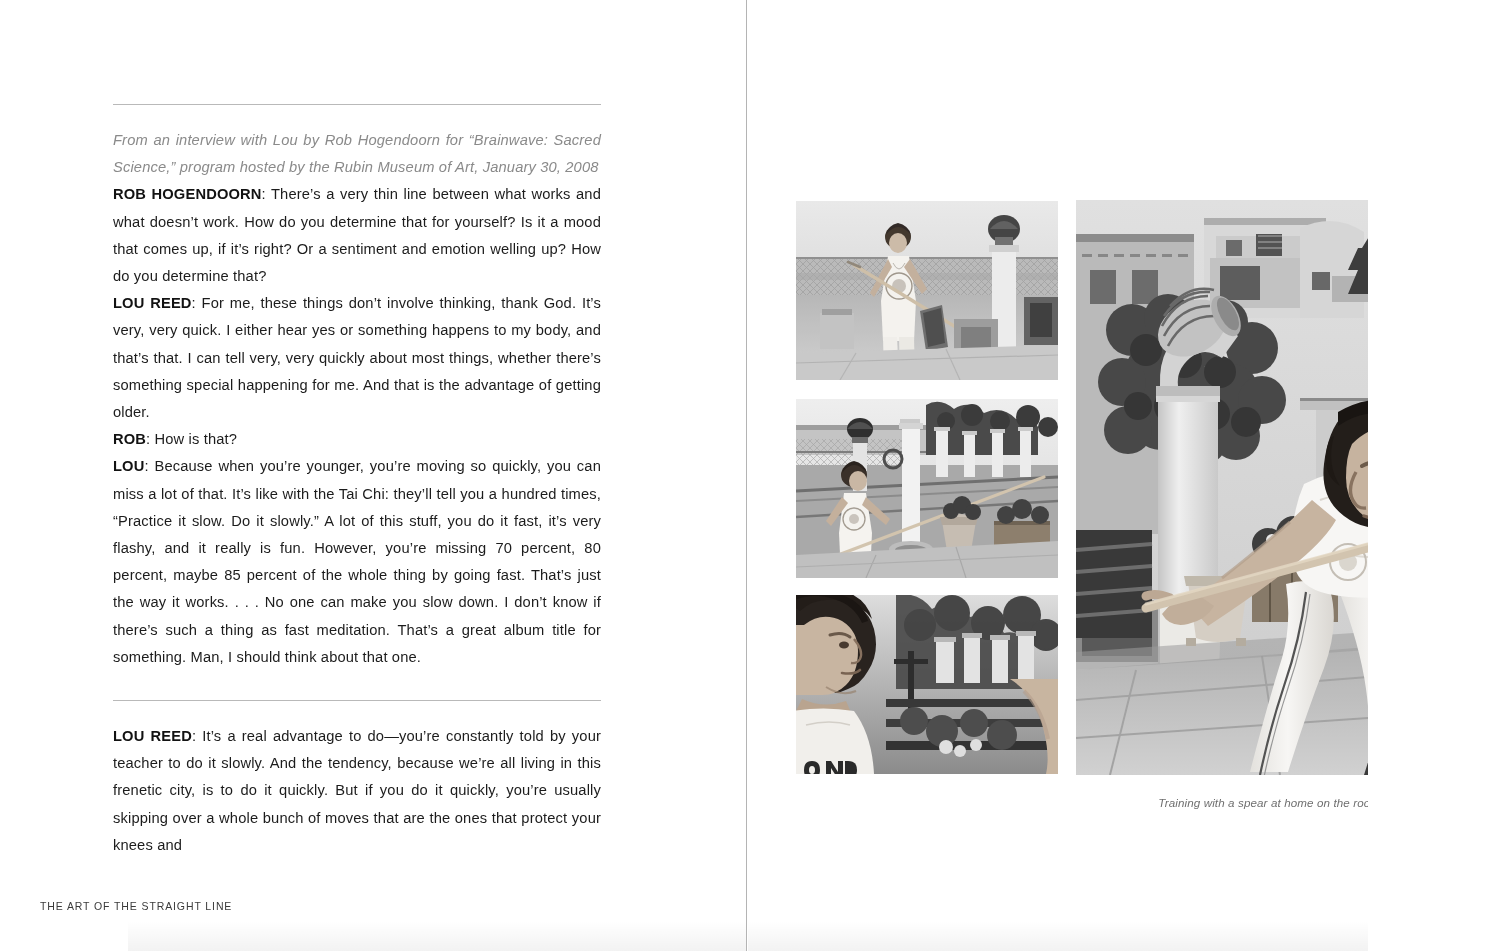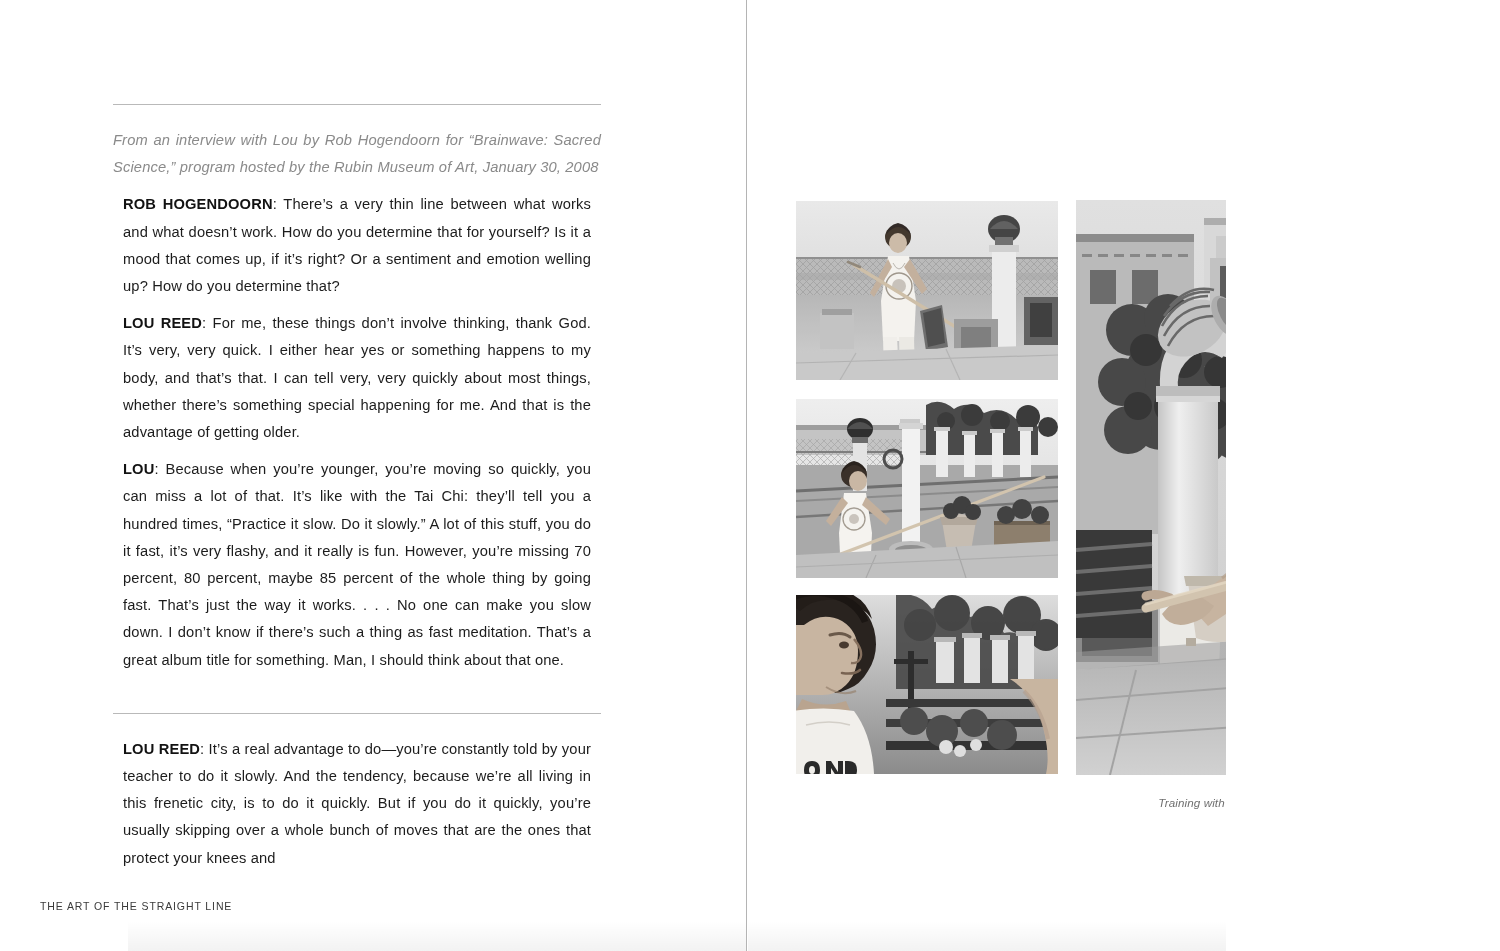--- a/index.html
+++ b/index.html
@@ -7,21 +7,21 @@
     padding: 0;
     background: #ffffff;
   }
   body {
     font-family: "Liberation Sans", sans-serif;
     -webkit-font-smoothing: antialiased;
   }
 
   .spread {
     position: relative;
-    width: 1226px;
+    width: 1368px;
     height: 951px;
     background: #ffffff;
     overflow: hidden;
   }
 
   
   .spine {
     position: absolute;
     left: 746px;
     top: 0;
@@ -70,21 +70,21 @@
     border-top: 1px solid #b9b9b9;
     margin: 0;
     width: 488px;
   }
 
   .rule-2 { margin-top: 0; }
 
   .block { margin-top: 22px; }
 
   p.para {
-    margin: 10px;
+    margin: 0;
     font-size: 14.7px;
     line-height: 27.2px;
     color: #1c1c1c;
     text-align: justify;
     letter-spacing: 0.01em;
   }
 
   p.source {
     margin: 0 0 0 0;
     font-size: 14.7px;
@@ -161,20 +161,21 @@
 
       <hr class="rule">
 
       <div class="block">
         <p class="source">From an interview with Lou by Rob Hogendoorn for “Brainwave: Sacred Science,” program hosted by the Rubin Museum of Art, January 30, 2008</p>
 
         <p class="para"><span class="speaker">ROB HOGENDOORN</span><span>: There’s a very thin line between what works and what doesn’t work. How do you determine that for yourself? Is it a mood that comes up, if it’s right? Or a sentiment and emotion welling up? How do you determine that?</span></p>
 
         <p class="para"><span class="speaker">LOU REED</span><span>: For me, these things don’t involve thinking, thank God. It’s very, very quick. I either hear yes or something happens to my body, and that’s that. I can tell very, very quickly about most things, whether there’s something special happening for me. And that is the advantage of getting older.</span></p>
 
+        <p class="para"><span class="speaker">ROB</span><span>: How is that?</span></p>
 
         <p class="para"><span class="speaker">LOU</span><span>: Because when you’re younger, you’re moving so quickly, you can miss a lot of that. It’s like with the Tai Chi: they’ll tell you a hundred times, “Practice it slow. Do it slowly.” A lot of this stuff, you do it fast, it’s very flashy, and it really is fun. However, you’re missing 70 percent, 80 percent, maybe 85 percent of the whole thing by going fast. That’s just the way it works. . . . No one can make you slow down. I don’t know if there’s such a thing as fast meditation. That’s a great album title for something. Man, I should think about that one.</span></p>
       </div>
 
       <div class="block-gap"></div>
 
       <hr class="rule rule-2">
 
       <div class="block">
 

